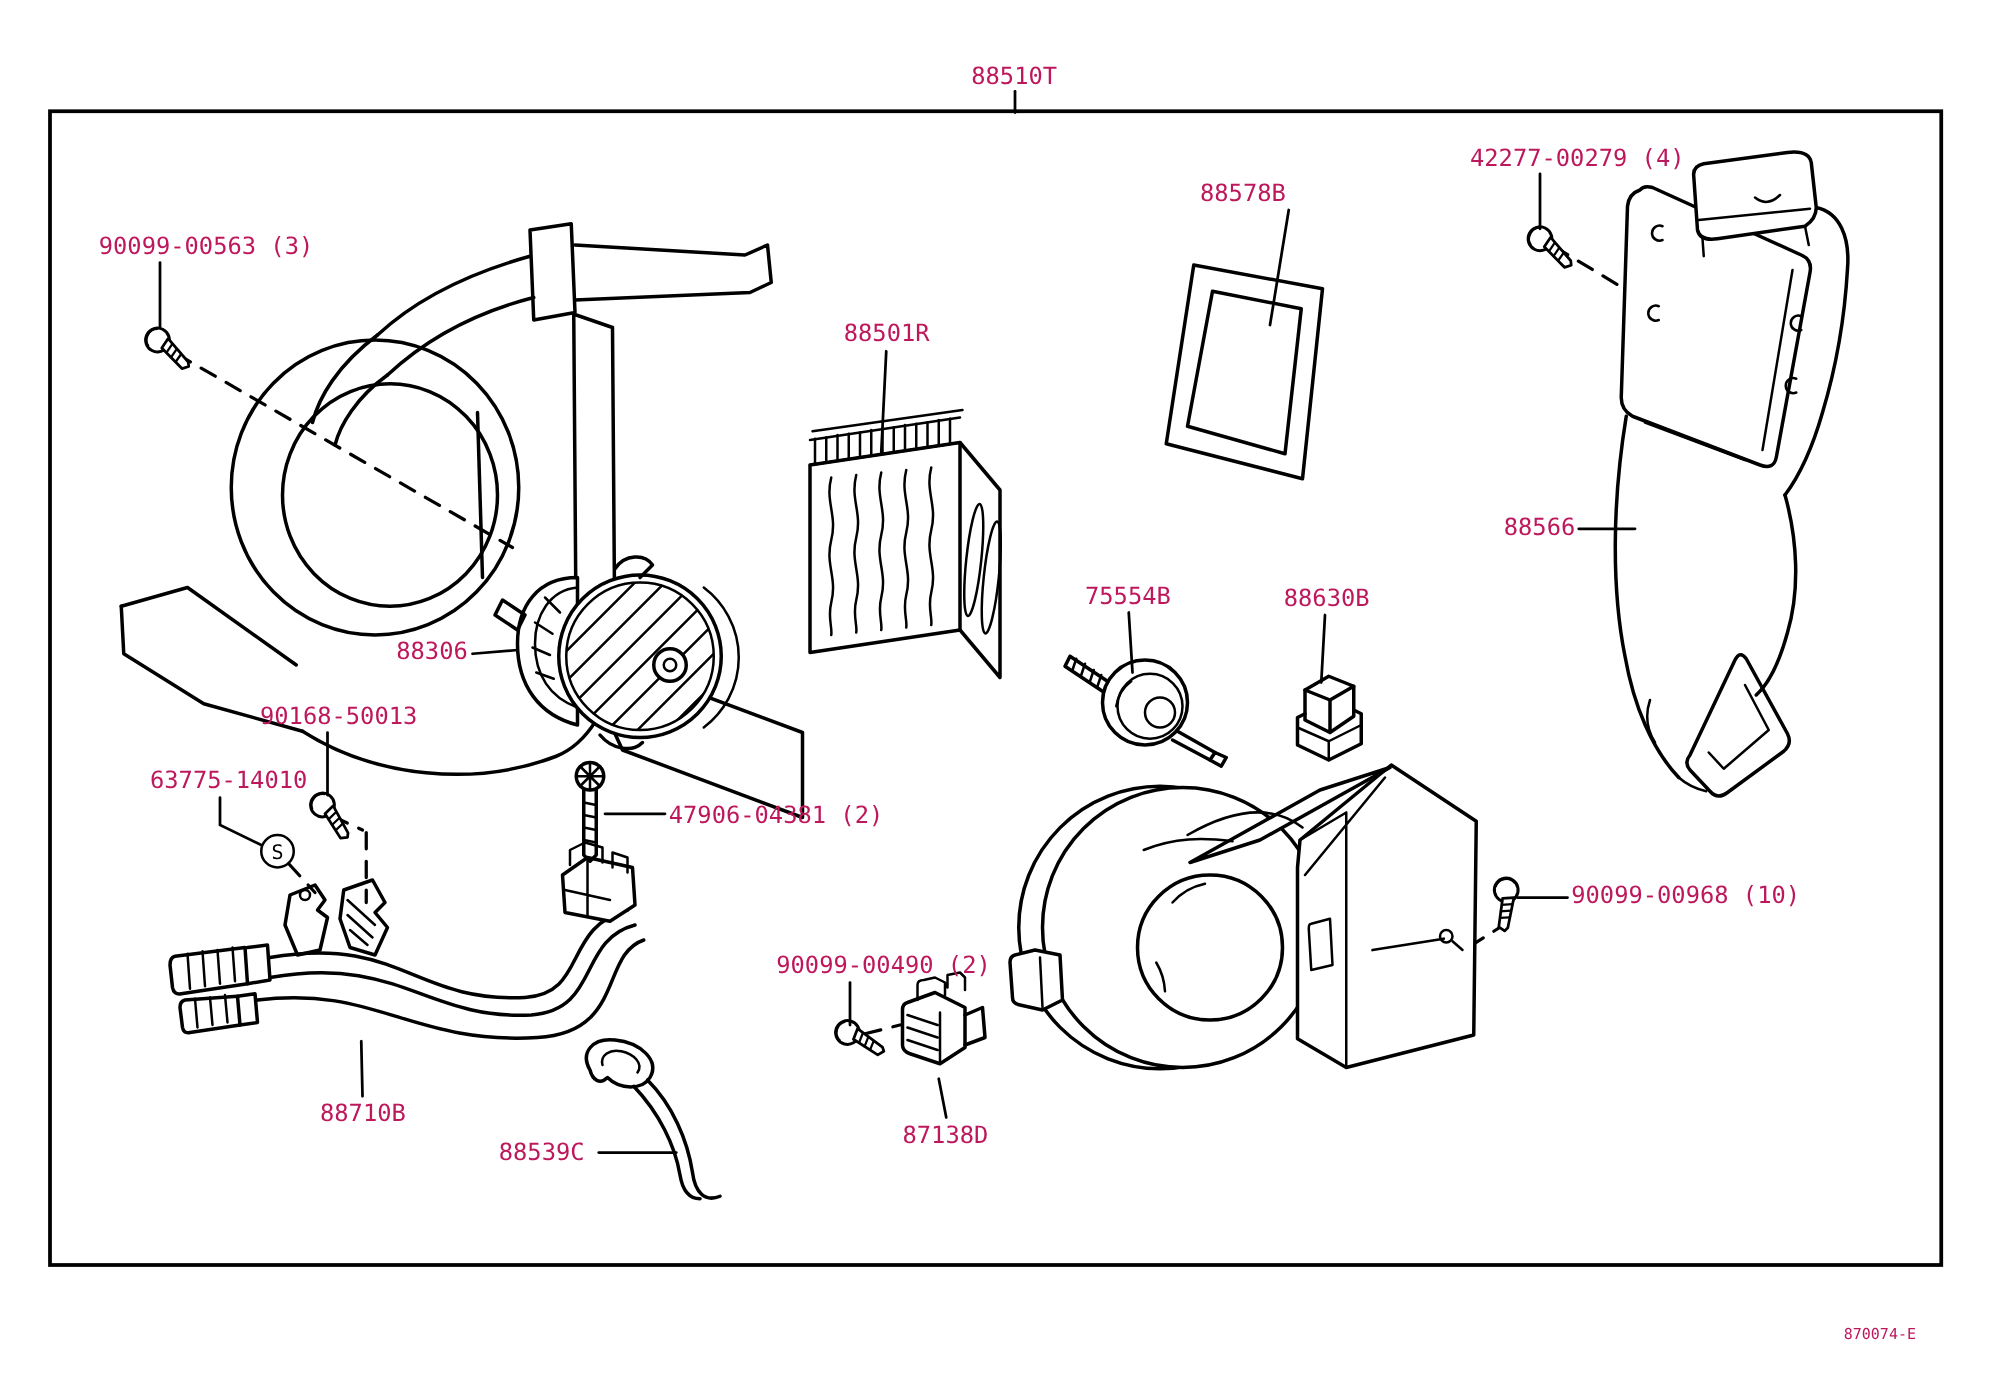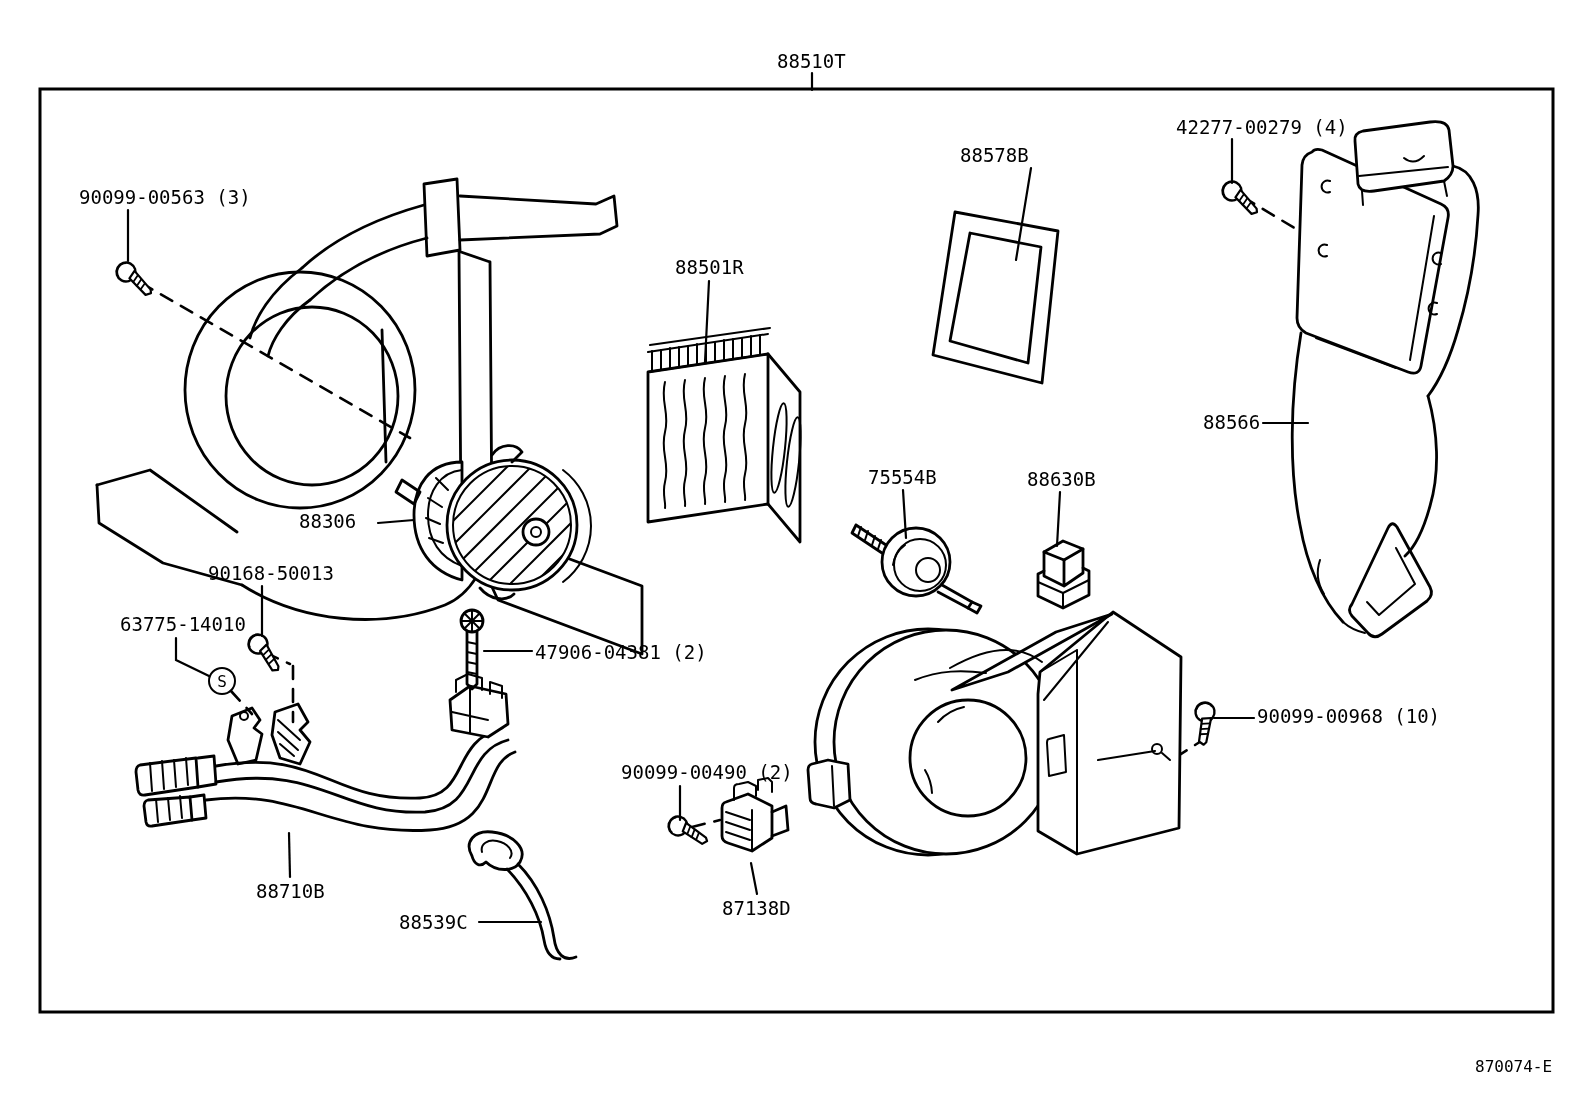--- a/index.html
+++ b/index.html
@@ -1,21 +1,21 @@
 <!DOCTYPE html>
 <html><head>
 <meta charset="utf-8">
 <style>
   html,body{margin:0;padding:0;background:#fff;}
   #stage{position:relative;width:1592px;height:1099px;background:#fff;overflow:hidden;
          font-family:"DejaVu Sans Mono", monospace;}
   #art{position:absolute;left:0;top:0;}
-  .plabel{position:absolute;font-size:19px;line-height:22px;color:#000000;white-space:nowrap;
+  .plabel{position:absolute;font-size:19px;line-height:22px;color:#be185d;white-space:nowrap;
           letter-spacing:0px;}
-  .figcode{font-size:16px;}
+  .figcode{font-size:12px;}
   .ln{fill:none;stroke:#000;stroke-width:2.8;stroke-linejoin:round;stroke-linecap:round;}
   .th{fill:none;stroke:#000;stroke-width:2;stroke-linejoin:round;stroke-linecap:round;}
   .wh{fill:#fff;stroke:#000;stroke-width:2.8;stroke-linejoin:round;stroke-linecap:round;}
   .leader{fill:none;stroke:#000;stroke-width:2.2;stroke-linecap:round;}
   .dash{fill:none;stroke:#000;stroke-width:2.6;stroke-dasharray:13 10;stroke-linecap:round;}
   .smark{font-size:16px;font-family:"DejaVu Sans Mono",monospace;}
 </style>
 </head>
 <body>
 
@@ -240,21 +240,21 @@
     <path class="leader" d="M757,894 L751,863"></path>
   </g>
 </svg>
 
 <div class="plabel" style="left:777px;top:50px">88510T</div>
 <div class="plabel" style="left:79px;top:186px">90099-00563 (3)</div>
 <div class="plabel" style="left:1176px;top:116px">42277-00279 (4)</div>
 <div class="plabel" style="left:960px;top:144px">88578B</div>
 <div class="plabel" style="left:675px;top:256px">88501R</div>
 <div class="plabel" style="left:1203px;top:411px">88566</div>
-<div class="plabel" style="left:299px;top:510px">88306</div>
+<div class="plabel" style="left:317px;top:510px">88306</div>
 <div class="plabel" style="left:868px;top:466px">75554B</div>
 <div class="plabel" style="left:1027px;top:468px">88630B</div>
 <div class="plabel" style="left:208px;top:562px">90168-50013</div>
 <div class="plabel" style="left:120px;top:613px">63775-14010</div>
 <div class="plabel" style="left:535px;top:641px">47906-04381 (2)</div>
 <div class="plabel" style="left:1257px;top:705px">90099-00968 (10)</div>
 <div class="plabel" style="left:621px;top:761px">90099-00490 (2)</div>
 <div class="plabel" style="left:256px;top:880px">88710B</div>
 <div class="plabel" style="left:399px;top:911px">88539C</div>
 <div class="plabel" style="left:722px;top:897px">87138D</div>

